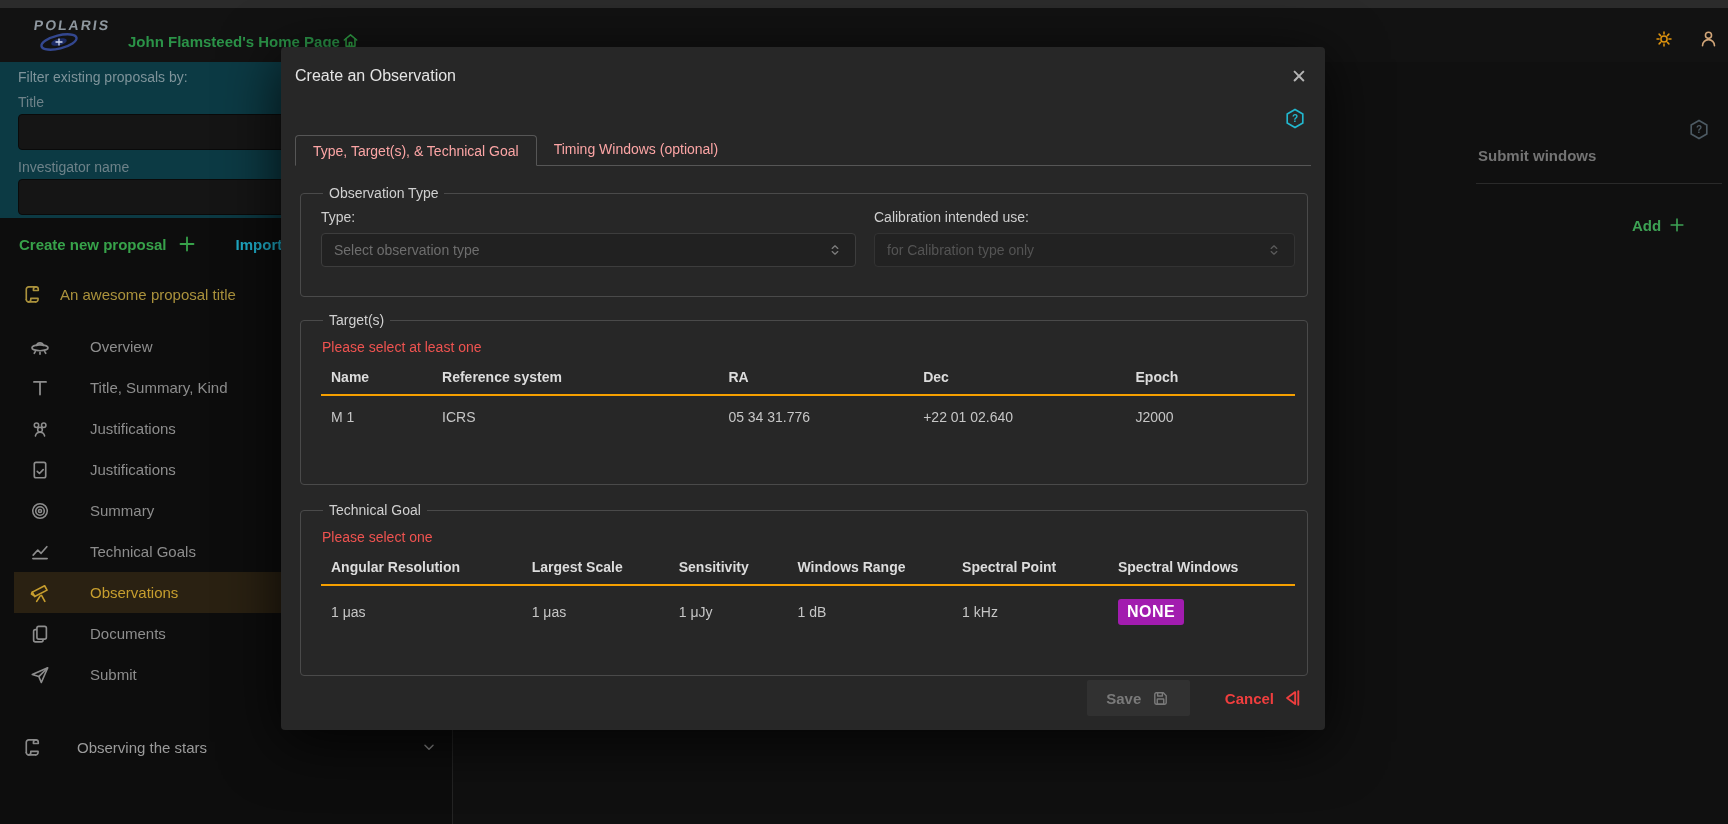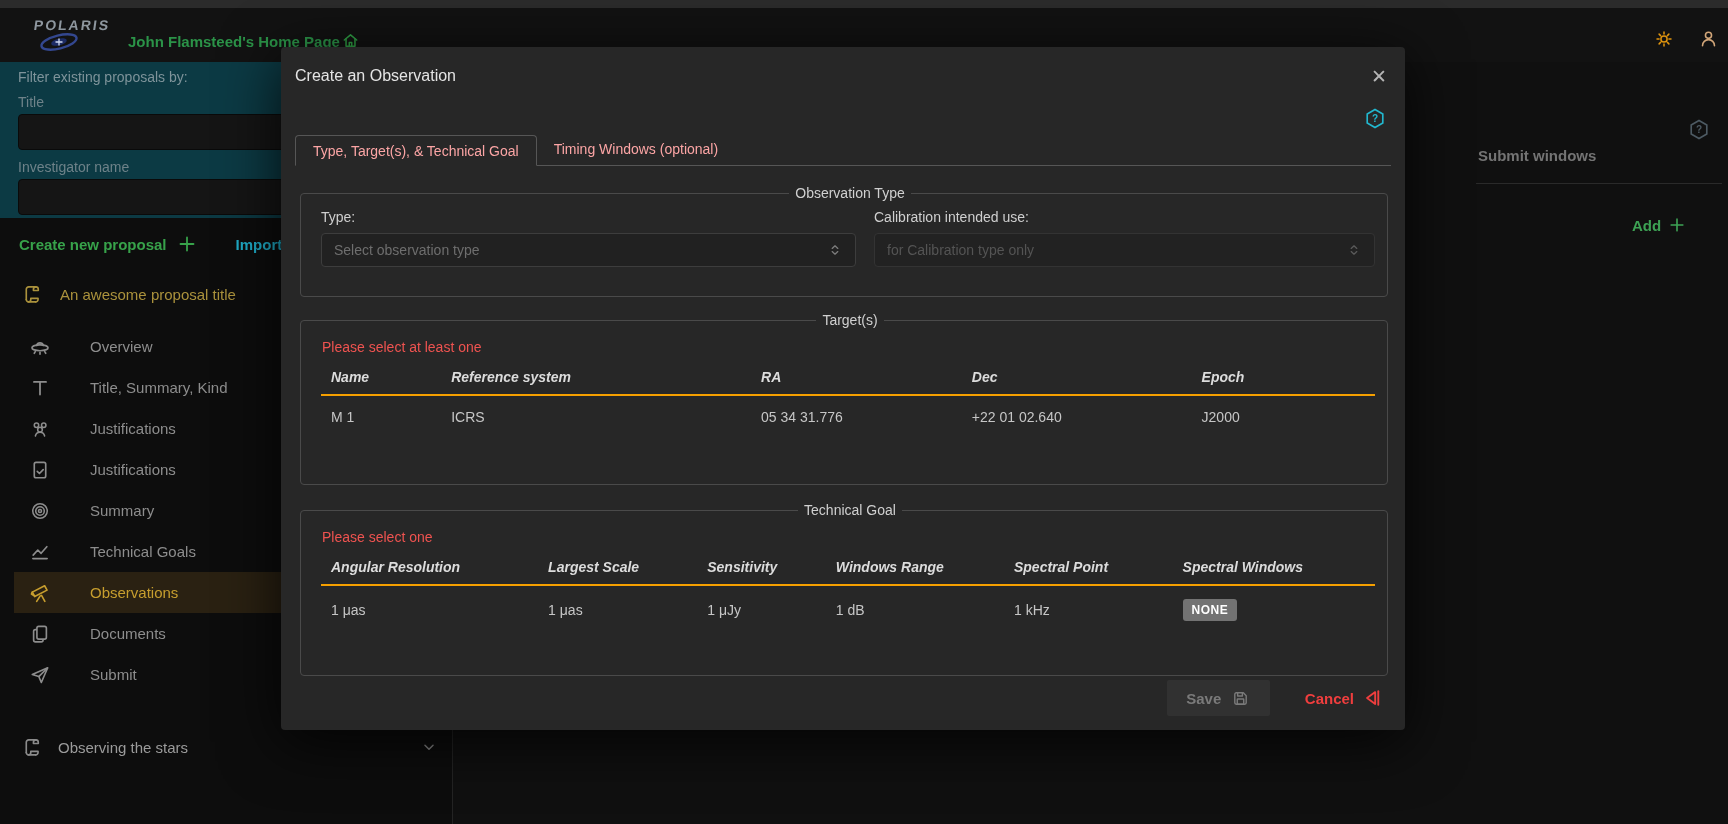--- a/index.html
+++ b/index.html
@@ -31,65 +31,65 @@
   .plus-sm { margin-left:10px; cursor:pointer; }
   .import-label { margin-left:39px; color:#1fadc9; font-weight:bold; font-size:15px; cursor:pointer; white-space:nowrap; }
   .proposal-row { position:absolute; top:208px; left:0; right:0; height:48px; display:flex; align-items:center; padding-left:21px; cursor:pointer; }
   .proposal-row .label { margin-left:17px; color:#ab923c; font-size:15px; }
   .nav { position:absolute; top:264px; left:0; right:0; }
   .nav-item { display:flex; align-items:center; height:41px; margin-left:14px; padding-left:15px; color:#8d8d8d; font-size:15px; cursor:pointer;gap:24px; }
   .nav-item .nav-icon { width:22px; height:22px; }
   .nav-item .nav-label { margin-left:15px; }
   .nav-item.active { background:#2a2112; color:#c79e2e; }
   .side-footer { position:absolute; top:665px; left:0; right:0; height:40px; display:flex; align-items:center; padding:0 14px 0 21px; color:#9b9b9b; font-size:15px; cursor:pointer; }
-  .side-footer .label { margin-left:15px; }
+  .side-footer .label { margin-left:34px; }
   .side-footer .chev { margin-left:auto; }
 
   
   .ws-help { position:absolute; left:1688px; top:118px; cursor:pointer; }
   .ws-timing { position:absolute; left:1478px; top:147px; color:#747474; font-weight:bold; font-size:15px; }
   .ws-divider { position:absolute; left:1476px; top:183px; width:246px; height:1px; background:#2a2a2a; }
   .ws-add { position:absolute; left:1632px; top:216px; display:flex; align-items:center; cursor:pointer; }
   .ws-add .label { color:#3da254; font-weight:bold; font-size:15px; margin-right:7px; }
 
   
-  .modal { position:absolute; left:281px; top:47px; width:1124px; height:683px; background:#272727; border-radius:4px; box-shadow:0 12px 60px rgba(0,0,0,.8); z-index:10; }
+  .modal { position:absolute; left:281px; top:47px; width:1044px; height:683px; background:#272727; border-radius:4px; box-shadow:0 12px 60px rgba(0,0,0,.8); z-index:10; }
   .modal-title { position:absolute; left:14px; top:20px; font-size:16px; color:#e4e4e4; }
   .modal-close { position:absolute; right:18px; top:20px; color:#b5b5b5; font-size:19px; line-height:19px; cursor:pointer; }
   .modal-help { position:absolute; right:19px; top:60px; cursor:pointer; }
   .tab-bar { position:absolute; left:14px; right:14px; top:88px; height:31px; border-bottom:1px solid #565656; display:flex; align-items:flex-end; }
   .tab { height:31px; line-height:30px; padding:0 17px; font-size:14px; color:#fca5a5; cursor:pointer; white-space:nowrap; }
   .tab.active { border:1px solid #565656; border-bottom:1px solid #272727; border-radius:4px 4px 0 0; margin-bottom:-1px; background:#272727; }
 
   fieldset.fs { position:absolute; left:19px; right:17px; border:1px solid #4a4a4a; border-radius:4px; padding:2px 12px 14px 20px; }
-  fieldset.fs legend { font-size:14px; color:#d0d0d0; padding:0 6px; margin-left:2px;text-align:center; }
+  fieldset.fs legend { font-size:14px; color:#d0d0d0; padding:0 6px; margin-left:2px; }
   .fs1 { top:138px; height:112px; }
   .fs2 { top:265px; height:173px; }
   .fs3 { top:455px; height:174px; }
 
   .type-grid { display:grid; grid-template-columns:535px 1fr; column-gap:18px; margin-top:1px; }
   .field-label { color:#cfcfcf; font-size:14px; margin:5px 0 8px; }
   .select { height:34px; background:#212121; border:1px solid #3d3d3d; border-radius:4px; display:flex; align-items:center; padding:0 12px; cursor:pointer; }
   .select .ph { flex:1; color:#6e6e6e; font-size:14px; }
   .select.dim { border-color:#333; background:#222; }
   .select.dim .ph { color:#545454; }
 
   .err { color:#ef5350; font-size:14px; margin:9px 0 0 1px; }
   table { width:100%; border-collapse:collapse; margin-top:3px; }
   thead tr { border-bottom:2px solid #f59f00; }
-  th { text-align:left; font-size:14px; font-weight:bold; color:#dcdcdc; padding:11px 10px 9px;font-style:italic; }
+  th { text-align:left; font-size:14px; font-weight:bold; color:#dcdcdc; padding:11px 10px 9px; }
   td { font-size:14px; color:#c6c6c6; padding:13px 10px; }
   tbody tr { cursor:pointer; }
   .t-targets th:nth-child(1){width:11.4%} .t-targets th:nth-child(2){width:29.4%}
   .t-targets th:nth-child(3){width:20%}  .t-targets th:nth-child(4){width:21.8%}
   .t-targets th:nth-child(5){width:17.4%}
   .t-tech th:nth-child(1){width:20.6%} .t-tech th:nth-child(2){width:15.1%}
   .t-tech th:nth-child(3){width:12.2%} .t-tech th:nth-child(4){width:16.9%}
   .t-tech th:nth-child(5){width:16%}   .t-tech th:nth-child(6){width:19.2%}
-  .badge { display:inline-block; background:#737373; color:#fff; font-size:12px; font-weight:bold; letter-spacing:.5px; padding:4px 9px; border-radius:3px; }
+  .badge { display:inline-block; background:#a21caf; color:#fff; font-size:16px; font-weight:bold; letter-spacing:.5px; padding:4px 9px; border-radius:3px; }
 
   .modal-footer { position:absolute; right:21px; bottom:14px; display:flex; align-items:center; }
   .save-btn { height:36px; min-width:103px; background:#313131; border:none; border-radius:2px; color:#7a7a7a; font-size:15px; font-weight:bold; display:flex; align-items:center; justify-content:center; padding:0 14px; cursor:default; font-family:inherit; }
   .save-btn .label { margin-right:10px; }
   .cancel-btn { margin-left:35px; background:none; border:none; display:flex; align-items:center; color:#f03e3e; font-size:15px; font-weight:bold; cursor:pointer; font-family:inherit; }
   .cancel-btn .label { margin-right:8px; }
 </style>
 </head>
 <body>
 

